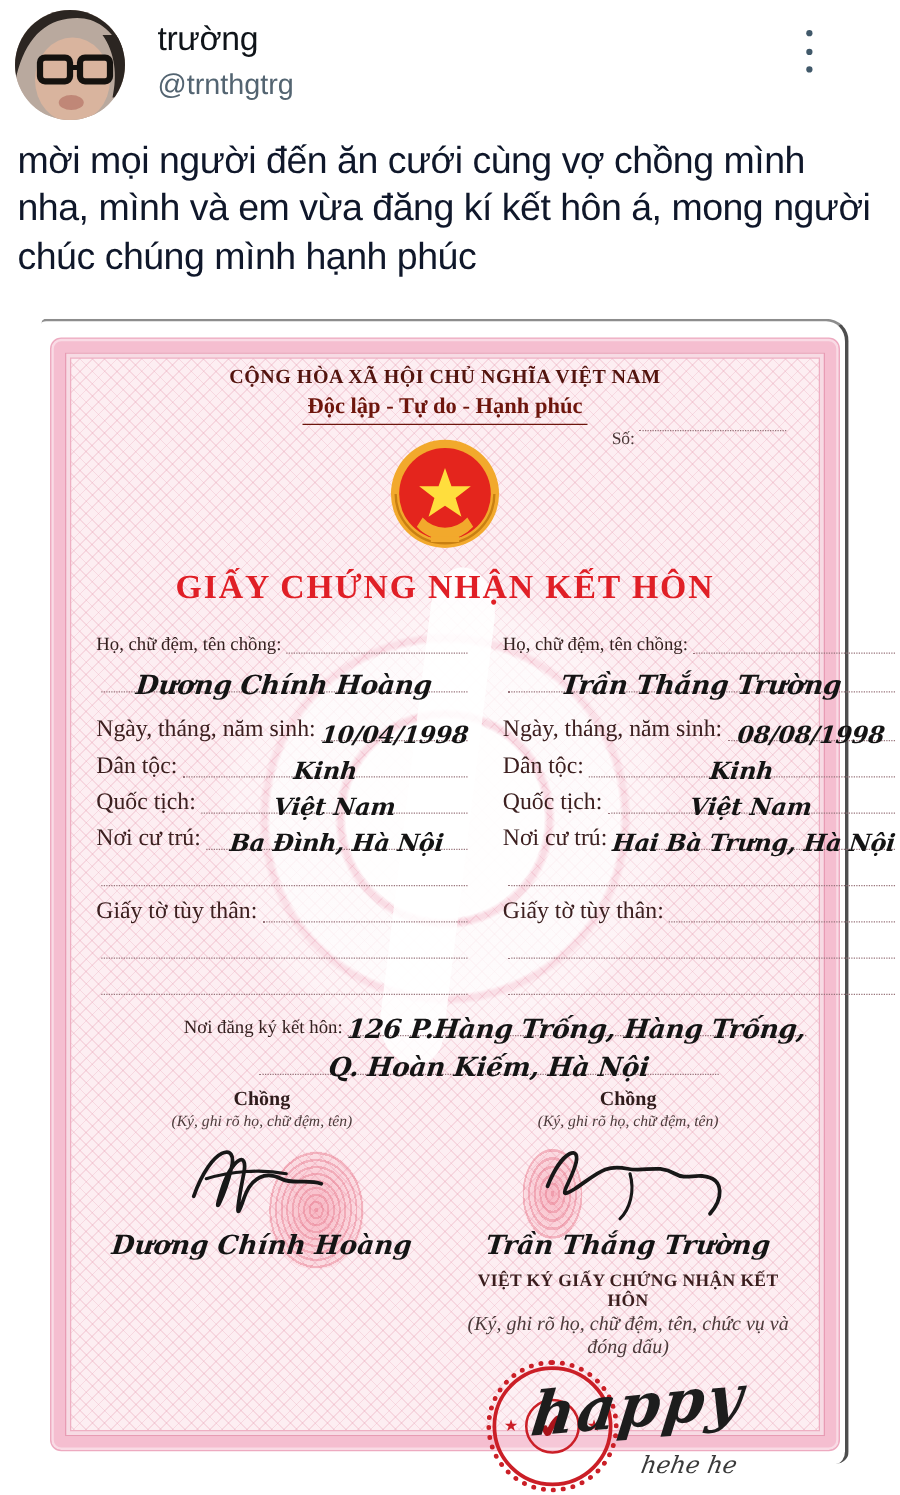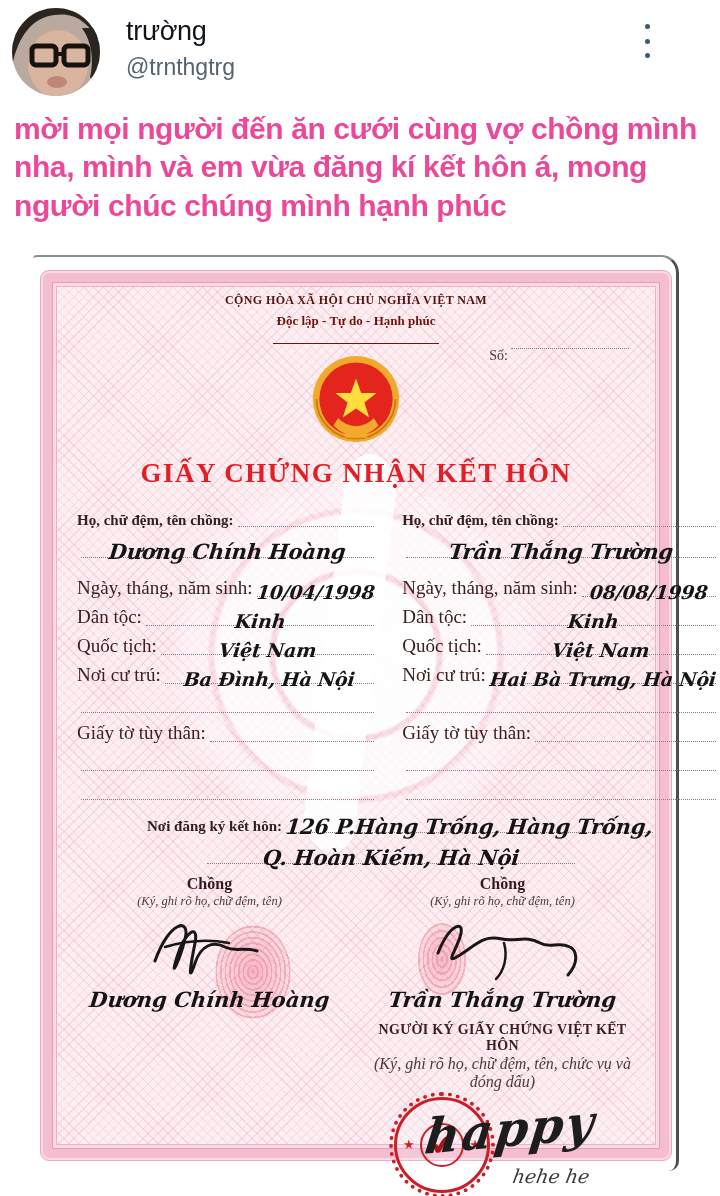--- a/index.html
+++ b/index.html
@@ -25,21 +25,21 @@
   .more-btn {
     position:absolute; right:62px; top:24px; width:22px; height:34px;
     display:flex; flex-direction:column; align-items:center; justify-content:space-between;
     cursor:pointer;
   }
   .more-btn i { width:5px; height:5px; border-radius:50%; background:#41596a; }
 
   
   .tweet-text {
     position:absolute; left:14px; top:110px; width:694px;
-    font-size:30px; line-height:1.28; color:#ec4899; letter-spacing:-0.4px;font-weight:bold;
+    font-size:30px; line-height:1.28; color:#0f172a; letter-spacing:-0.4px;
   }
 
   
   .attachment {
     position:absolute; left:33px; top:255px; width:646px; height:916px;
     background:#fff;
     border-top:2px solid #8d8d8d; border-right:3px solid #4e4e4e;
     border-radius:4px 18px 10px 4px;
   }
 
@@ -70,38 +70,38 @@
         rgba(238,170,190,.2) 47% 48%, rgba(255,255,255,.35) 49% 55%, transparent 62%);
   }
   .map-blob {
     position:absolute; left:49%; top:20%; width:52px; height:400px;
     background:rgba(255,255,255,.85); pointer-events:none;
     border-radius:45% 55% 40% 60%/8% 10% 6% 9%;
     transform:rotate(7deg) translateX(-50%);
   }
   .cert-content { position:relative; z-index:2; }
 
-  .nat-header { text-align:center; font-weight:bold; font-size:12px;
+  .nat-header { text-align:center; font-weight:bold; font-size:16px;
     color:#53140e; letter-spacing:.4px; }
   .motto-wrap { text-align:center; margin-top:3px; }
-  .motto { display:inline-block; font-weight:bold; font-size:13px; color:#6d150c;
-    border-bottom:1.5px solid #6d150c; padding:0 4px 14px; }
+  .motto { display:inline-block; font-weight:bold; font-size:18px; color:#6d150c;
+    border-bottom:1.5px solid #6d150c; padding:0 4px 4px; }
   .serial-row { display:flex; justify-content:flex-end; align-items:flex-start;
     margin:4px 6px 0 0; height:20px; }
   .serial-label { font-size:14px; color:#4a3636; }
   .serial-dots { width:118px; border-bottom:1.5px dotted #97737a; margin:0 0 3px 3px; }
 
   .emblem-wrap { text-align:center; margin-top:-14px; height:96px; }
   .cert-title { text-align:center; font-weight:bold; font-size:27px; color:#e01f26;
     letter-spacing:1.5px; margin-top:8px; }
 
   .fields { display:grid; grid-template-columns:1fr 1fr; column-gap:28px; margin-top:14px; }
   .row { display:flex; align-items:flex-end; min-height:29px; }
   .lbl { font-size:19px; white-space:nowrap; padding-bottom:3px; color:#3d2020; }
-  .lbl.bold { font-weight:bold; font-size:15px; color:#34201f; }
+  .lbl.bold { font-weight:normal; font-size:15px; color:#34201f; }
   .lead { flex:1; border-bottom:1.5px dotted #97737a; margin:0 0 5px 4px;
     text-align:center; min-height:1px; }
   .hand {
     font-family:"DejaVu Serif","Liberation Serif",serif;
     font-style:italic; font-weight:bold; color:#141414;
     font-size:19px; position:relative; top:7px; white-space:nowrap;
     transform:skewX(-6deg); display:inline-block; letter-spacing:-0.2px;
   }
   .hand.big { font-size:21px; } .spacer10 { height:10px; }
 
@@ -322,21 +322,21 @@
               <div class="sig-wrap">
                 <div class="fingerprint fp-right"></div>
                 <svg class="sig-svg" width="190" height="76" viewBox="0 0 190 76">
                   <path d="M30,40 C42,10 58,6 52,24 C47,40 36,52 52,42 C70,30 76,22 94,26 C108,29 118,22 132,30 C142,36 150,28 162,34 C168,37 172,48 160,62" fill="none" stroke="#171717" stroke-width="3" stroke-linecap="round"></path>
                   <path d="M96,30 C100,44 96,58 88,66" fill="none" stroke="#171717" stroke-width="2.5" stroke-linecap="round"></path>
                 </svg>
               </div>
               <div class="sig-name">Trần Thắng Trường</div>
 
               <div class="signer-block">
-                <div class="signer-title">NGƯỜI KÝ GIẤY CHỨNG VIỆT KẾT HÔN</div>
+                <div class="signer-title">VIỆT KÝ GIẤY CHỨNG NHẬN KẾT HÔN</div>
                 <div class="signer-note">(Ký, ghi rõ họ, chữ đệm, tên, chức vụ và đóng dấu)</div>
                 <div class="stamp-wrap">
                   <div class="stamp-badge">
                     <span class="stamp-star star-l">★</span>
                     <div class="stamp-ring">
                         <span class="stamp-check">✔</span>
                       </div>
                     <span class="stamp-star star-r">★</span>
                   </div>
                   <div class="stamp-word">happy</div>

